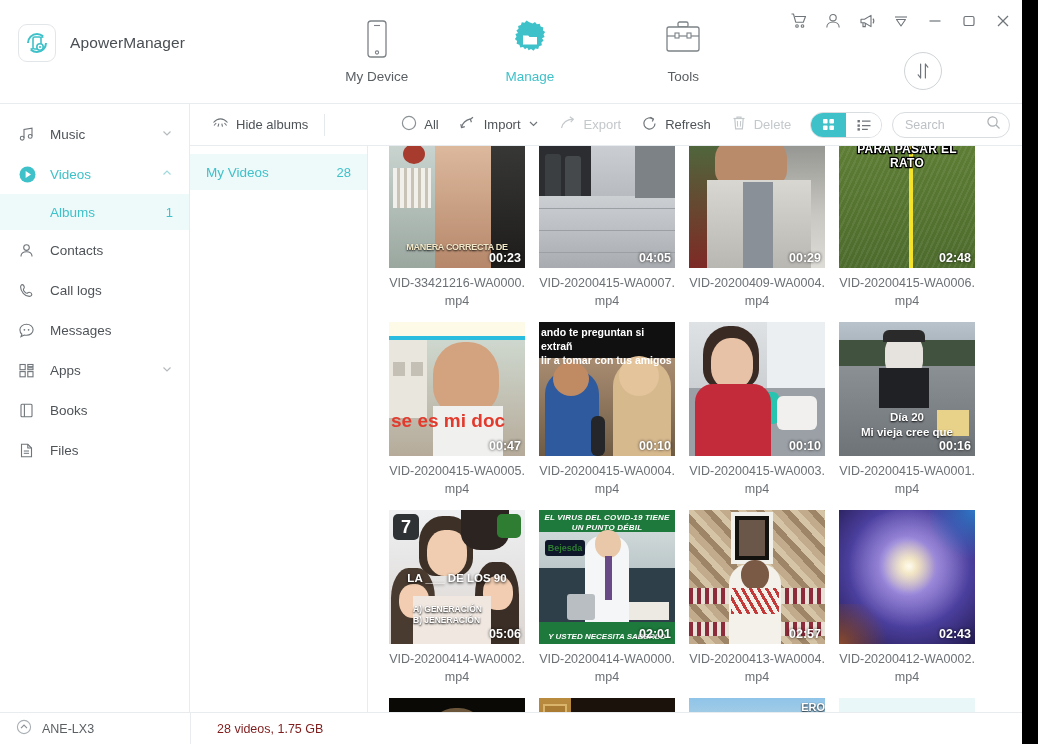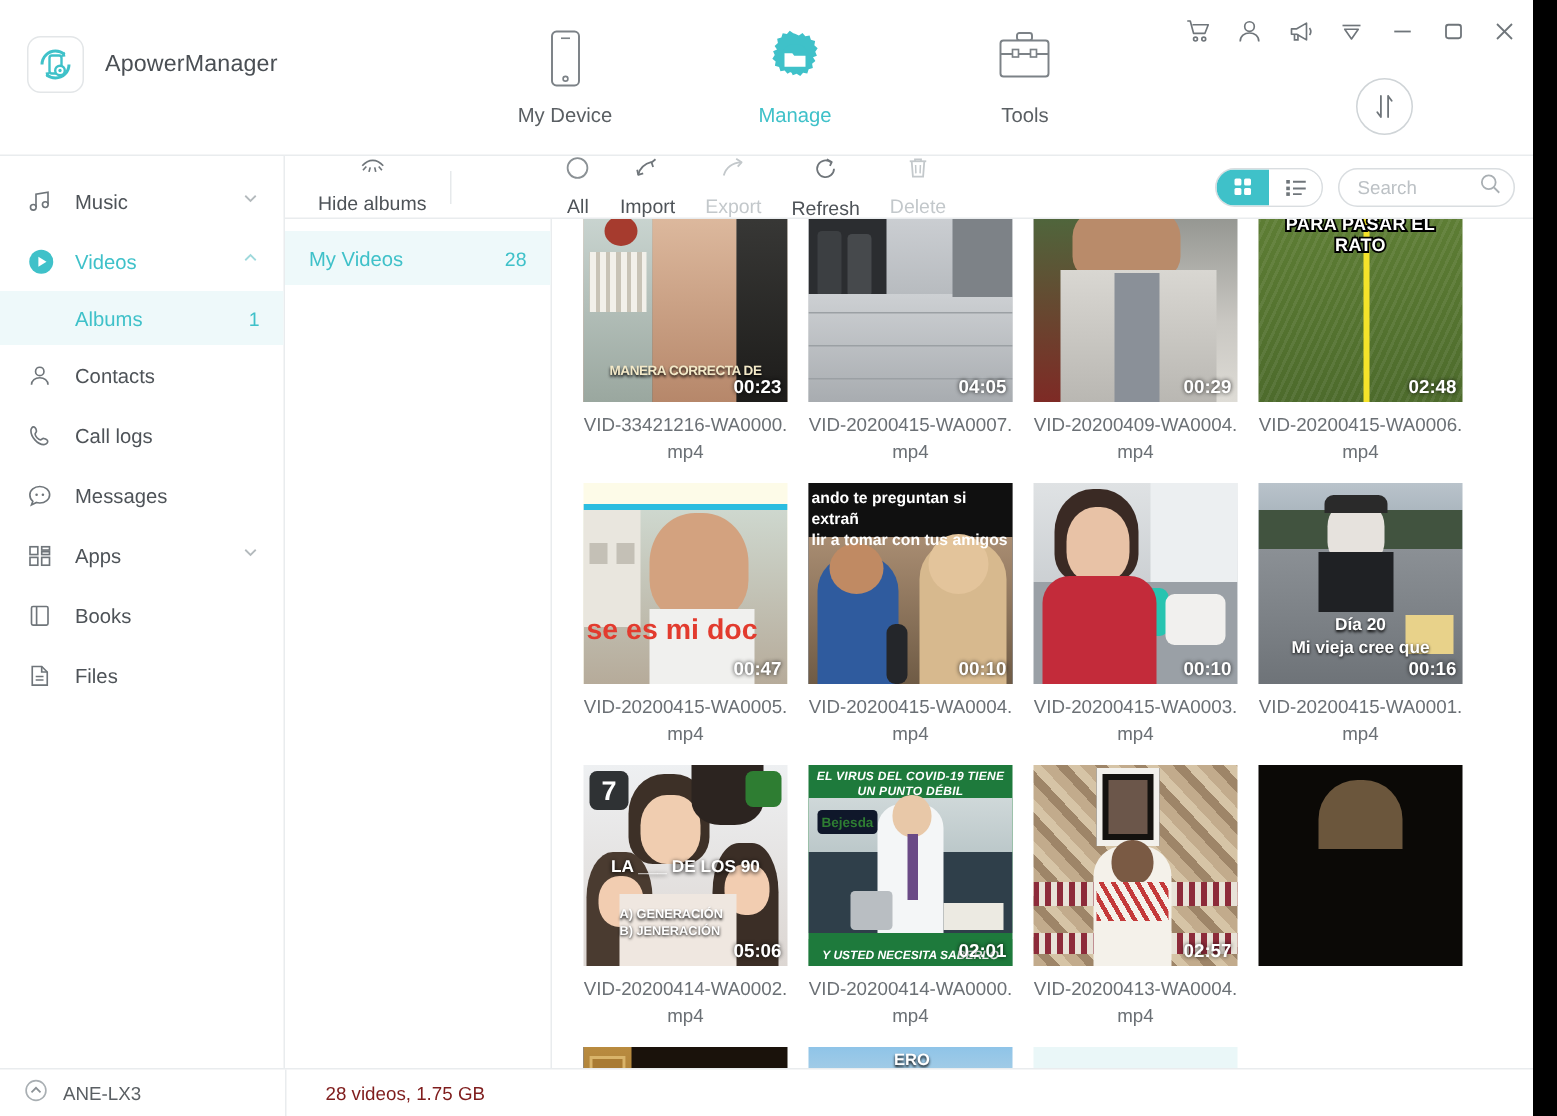--- a/index.html
+++ b/index.html
@@ -116,21 +116,21 @@
     background: #fff;
   }
   .toolbar {
     height: 42px; border-bottom: 1px solid #e9ecee;
     display: flex; align-items: center; padding: 0 12px;
     position: relative;
   }
   .tb-btn {
     display: flex; align-items: center; gap: 7px;
     font-size: 13px; color: #4e5358; cursor: pointer;
-    padding: 0 10px; height: 42px; flex-direction: column;
+    padding: 0 10px; height: 42px;
   }
   .tb-btn.disabled { color: #c3c8cb; cursor: default; }
   .tb-sep {
     width: 1px; height: 22px; background: #e6e9eb; margin: 0 6px;
   }
   .tb-spacer { flex: 1; }
   .viewtoggle {
     display: flex; border: 1px solid #d9dde0; border-radius: 14px;
     overflow: hidden; height: 26px; margin-right: 10px;
   }
@@ -736,20 +736,31 @@
                   <div style="position:absolute;left:0;top:112px;width:100%;height:14px;background:repeating-linear-gradient(90deg,#8d2b3a 0 4px,#e8e2d8 4px 8px)"></div>
                   <div style="position:absolute;left:40px;top:54px;width:52px;height:80px;background:#f4f1ea;border-radius:20px 20px 0 0"></div>
                   <div style="position:absolute;left:52px;top:50px;width:28px;height:30px;background:#7a5a44;border-radius:48%"></div>
                   <div style="position:absolute;left:42px;top:78px;width:48px;height:26px;background:repeating-linear-gradient(60deg,#c43a3a 0 3px,#f4f1ea 3px 7px)"></div>
                 </div>
                 <div class="dur">02:57</div>
               </div>
               <div class="caption">VID-20200413-WA0004.mp4</div>
             </div>
 
+            <div class="cell">
+              <div class="thumb" style="background:radial-gradient(circle at 52% 42%, #fff8dd 0%, #f2dd9a 7%, #9a86d6 26%, #4b3f9e 58%, #1e1748 100%)">
+                <div class="art">
+                  <div style="position:absolute;inset:0;background:radial-gradient(ellipse at 52% 42%, rgba(255,255,255,.55) 0%, rgba(150,140,230,.18) 28%, transparent 58%);transform:rotate(-18deg)"></div>
+                  <div style="position:absolute;right:0;top:0;width:46px;height:54px;background:radial-gradient(circle at 100% 0,#2f77c8,transparent 70%)"></div>
+                  <div style="position:absolute;left:0;bottom:0;width:52px;height:40px;background:radial-gradient(circle at 0 100%,#8a4a2e,transparent 75%)"></div>
+                </div>
+                <div class="dur">02:43</div>
+              </div>
+              <div class="caption">VID-20200412-WA0002.mp4</div>
+            </div>
 
             <div class="cell">
               <div class="thumb" style="background:#0b0906">
                 <div class="art">
                   <div style="position:absolute;left:40px;top:10px;width:56px;height:46px;background:#6b563c;border-radius:26px 26px 0 0"></div>
 
                 </div>
                 <div class="dur"></div>
               </div>
             </div>
@@ -762,21 +773,21 @@
 
                 </div>
                 <div class="dur"></div>
               </div>
             </div>
 
             <div class="cell">
               <div class="thumb" style="background:linear-gradient(180deg,#8fc4e8 0%,#b9d5e4 26%,#b9ad8e 60%,#8d7f62 100%)">
                 <div class="art">
 
-                  <div class="band" style="top:3px;font-size:11px;color:#fff;text-align:center;padding-left:2px;font-weight:bold;text-shadow:0 1px 2px #000">ERO</div>
+                  <div class="band" style="top:3px;font-size:11px;color:#fff;text-align:right;padding-left:2px;font-weight:bold;text-shadow:0 1px 2px #000">ERO</div>
                 </div>
                 <div class="dur"></div>
               </div>
             </div>
 
             <div class="cell">
               <div class="thumb" style="background:#eaf7f8">
                 <div class="art">
                   
                   

